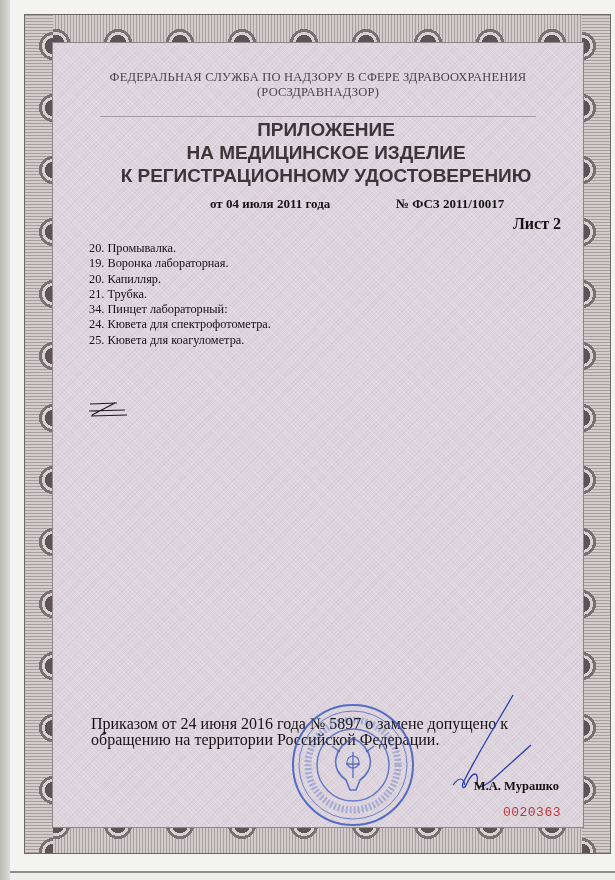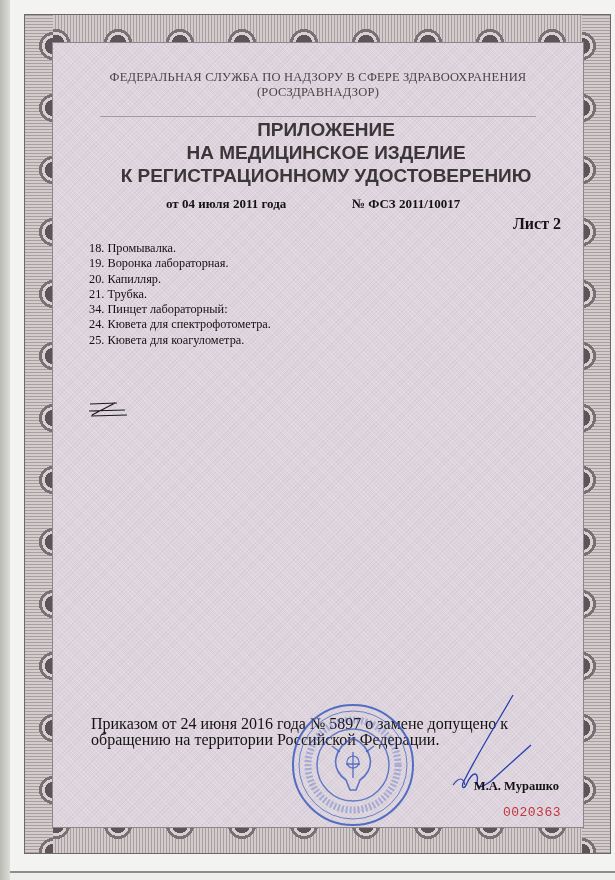--- a/index.html
+++ b/index.html
@@ -34,21 +34,21 @@
              repeating-linear-gradient(45deg, rgba(255,255,255,0.18) 0 1px, transparent 1px 3px),
              repeating-linear-gradient(-45deg, rgba(120,100,120,0.08) 0 1px, transparent 1px 3px),
              #ddd4dd; }
   .agency { position:absolute; left:0; right:0; top:27px; text-align:center;
             font-family:"Liberation Serif", serif; font-size:12.5px; letter-spacing:0.2px;
             color:#4a4446; line-height:15px; }
   .rule { position:absolute; left:47px; right:47px; top:73px; height:1px; background:#a59aa0; }
   .title { position:absolute; left:16px; right:0; top:75px; text-align:center;
            font-family:"Liberation Sans", sans-serif; font-weight:bold; color:#3b3638;
            font-size:19px; line-height:23px; }
-  .reg-line { position:absolute; top:153px; font-weight:bold; font-size:13px; color:#151214; }
+  .reg-line { position:absolute; top:153px; font-weight:bold; font-size:13px; color:#151214;margin-left:44px; }
   .sheet { position:absolute; right:22px; top:172px; font-weight:bold; font-size:16px; color:#151214; }
   .items { position:absolute; left:36px; top:198px; font-size:12.3px; line-height:15.3px; color:#141113; margin:0; padding:0; list-style:none; }
   .z-mark { position:absolute; left:34px; top:357px; width:42px; height:20px; }
   .order { position:absolute; left:38px; top:673px; width:440px; font-size:16px; line-height:16px; color:#141113; }
   .head-lines { position:absolute; left:29px; top:720px; font-weight:bold; font-size:12.3px; line-height:16.5px; color:#141113; }
   .signer { position:absolute; right:24px; top:736px; font-weight:bold; font-size:12.5px; color:#141113; }
   .serial { position:absolute; right:22px; top:762px; font-family:"Liberation Mono", monospace; font-size:13px; color:#c2343e; letter-spacing:0.5px; }
   .seal { position:absolute; left:237px; top:659px; width:126px; height:126px; }
   .signature { position:absolute; left:340px; top:650px; width:150px; height:110px; }
 </style>
@@ -77,21 +77,21 @@
     <div>ПРИЛОЖЕНИЕ</div>
     <div>НА МЕДИЦИНСКОЕ ИЗДЕЛИЕ</div>
     <div>К РЕГИСТРАЦИОННОМУ УДОСТОВЕРЕНИЮ</div>
   </div>
 
   <div class="reg-line" style="left:113px;">от  04 июля 2011 года</div>
   <div class="reg-line" style="left:299px;">№  ФСЗ 2011/10017</div>
   <div class="sheet">Лист 2</div>
 
   <ul class="items">
-    <li>18. Промывалка.</li>
+    <li>20. Промывалка.</li>
     <li>19. Воронка лабораторная.</li>
     <li>20. Капилляр.</li>
     <li>21. Трубка.</li>
     <li>34. Пинцет лабораторный:</li>
     <li>24. Кювета для спектрофотометра.</li>
     <li>25. Кювета для коагулометра.</li>
   </ul>
 
   <svg class="z-mark" viewBox="0 0 42 20">
     <path d="M3 4 L30 3 M28 3 L5 15 M2 11 L38 10 M4 16 L40 15" stroke="#1a1a1a" stroke-width="1.2" fill="none"></path>

